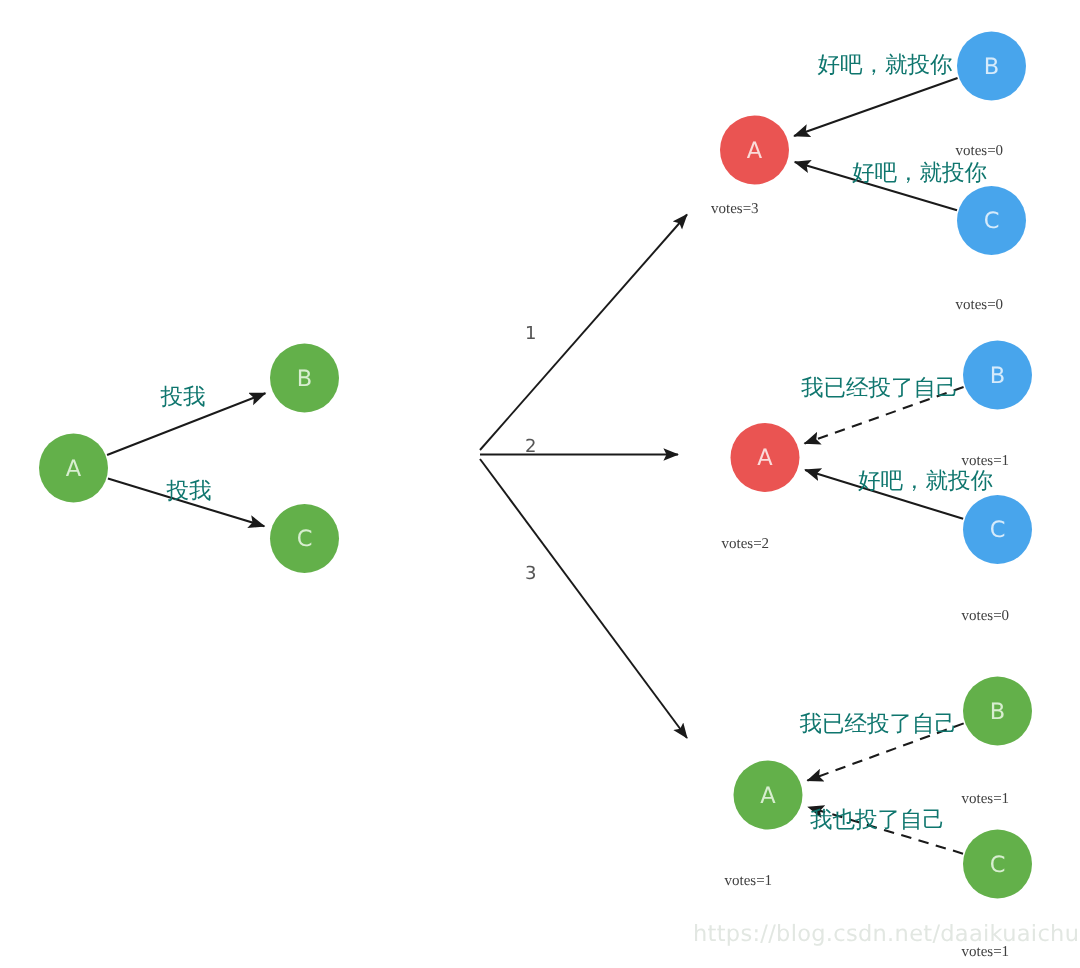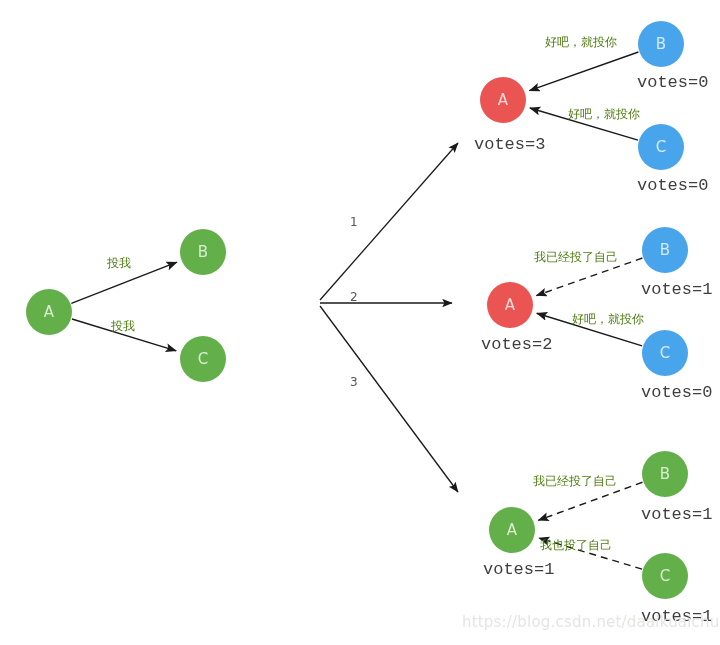--- a/index.html
+++ b/index.html
@@ -34,29 +34,30 @@
     font-size: 15px;
     font-family: "DejaVu Sans", "Liberation Sans", sans-serif;
     box-sizing: border-box;
   }
   .node.green { background: #63b04a; color: #d8eed0; }
   .node.blue  { background: #48a5ec; color: #d6ebfb; }
   .node.red   { background: #ea5452; color: #fadcda; }
 
   .vote-label {
     position: absolute;
-    font-size: 17px;
+    font-size: 10px;
     color: #3f3f3f;
-    font-family: Liberation Mono, monospace;
+    font-family: Liberation Serif, serif;
     white-space: nowrap;
+    margin-top: 22px;
   }
   .edge-label {
     position: absolute;
-    font-size: 12px;
-    color: #4d7c0f;
+    font-size: 15px;
+    color: #0f766e;
     font-family: "DejaVu Sans", "Liberation Sans", sans-serif;
     white-space: nowrap;
   }
   .branch-label {
     position: absolute;
     font-size: 12px;
     color: #555555;
     font-family: "DejaVu Sans", "Liberation Sans", sans-serif;
   }
   .watermark {
@@ -128,21 +129,21 @@
       <div class="node green" style="left: 642px; top: 451px; width: 46px; height: 46px;">
         <span>B</span>
       </div>
       <div class="node green" style="left: 642px; top: 553px; width: 46px; height: 46px;">
         <span>C</span>
       </div>
     </div>
   <div id="labels-container">
       <div class="edge-label" style="left: 107px; top: 255px;">投我</div>
       <div class="edge-label" style="left: 111px; top: 318px;">投我</div>
-      <div class="vote-label" style="left: 474px; top: 135px;">votes=3</div>
+      <div class="vote-label" style="left: 474px; top: 112px;">votes=3</div>
       <div class="vote-label" style="left: 637px; top: 73px;">votes=0</div>
       <div class="vote-label" style="left: 637px; top: 176px;">votes=0</div>
       <div class="edge-label" style="left: 545px; top: 34px;">好吧，就投你</div>
       <div class="edge-label" style="left: 568px; top: 106px;">好吧，就投你</div>
       <div class="vote-label" style="left: 481px; top: 335px;">votes=2</div>
       <div class="vote-label" style="left: 641px; top: 280px;">votes=1</div>
       <div class="vote-label" style="left: 641px; top: 383px;">votes=0</div>
       <div class="edge-label" style="left: 534px; top: 249px;">我已经投了自己</div>
       <div class="edge-label" style="left: 572px; top: 311px;">好吧，就投你</div>
       <div class="vote-label" style="left: 483px; top: 560px;">votes=1</div>

